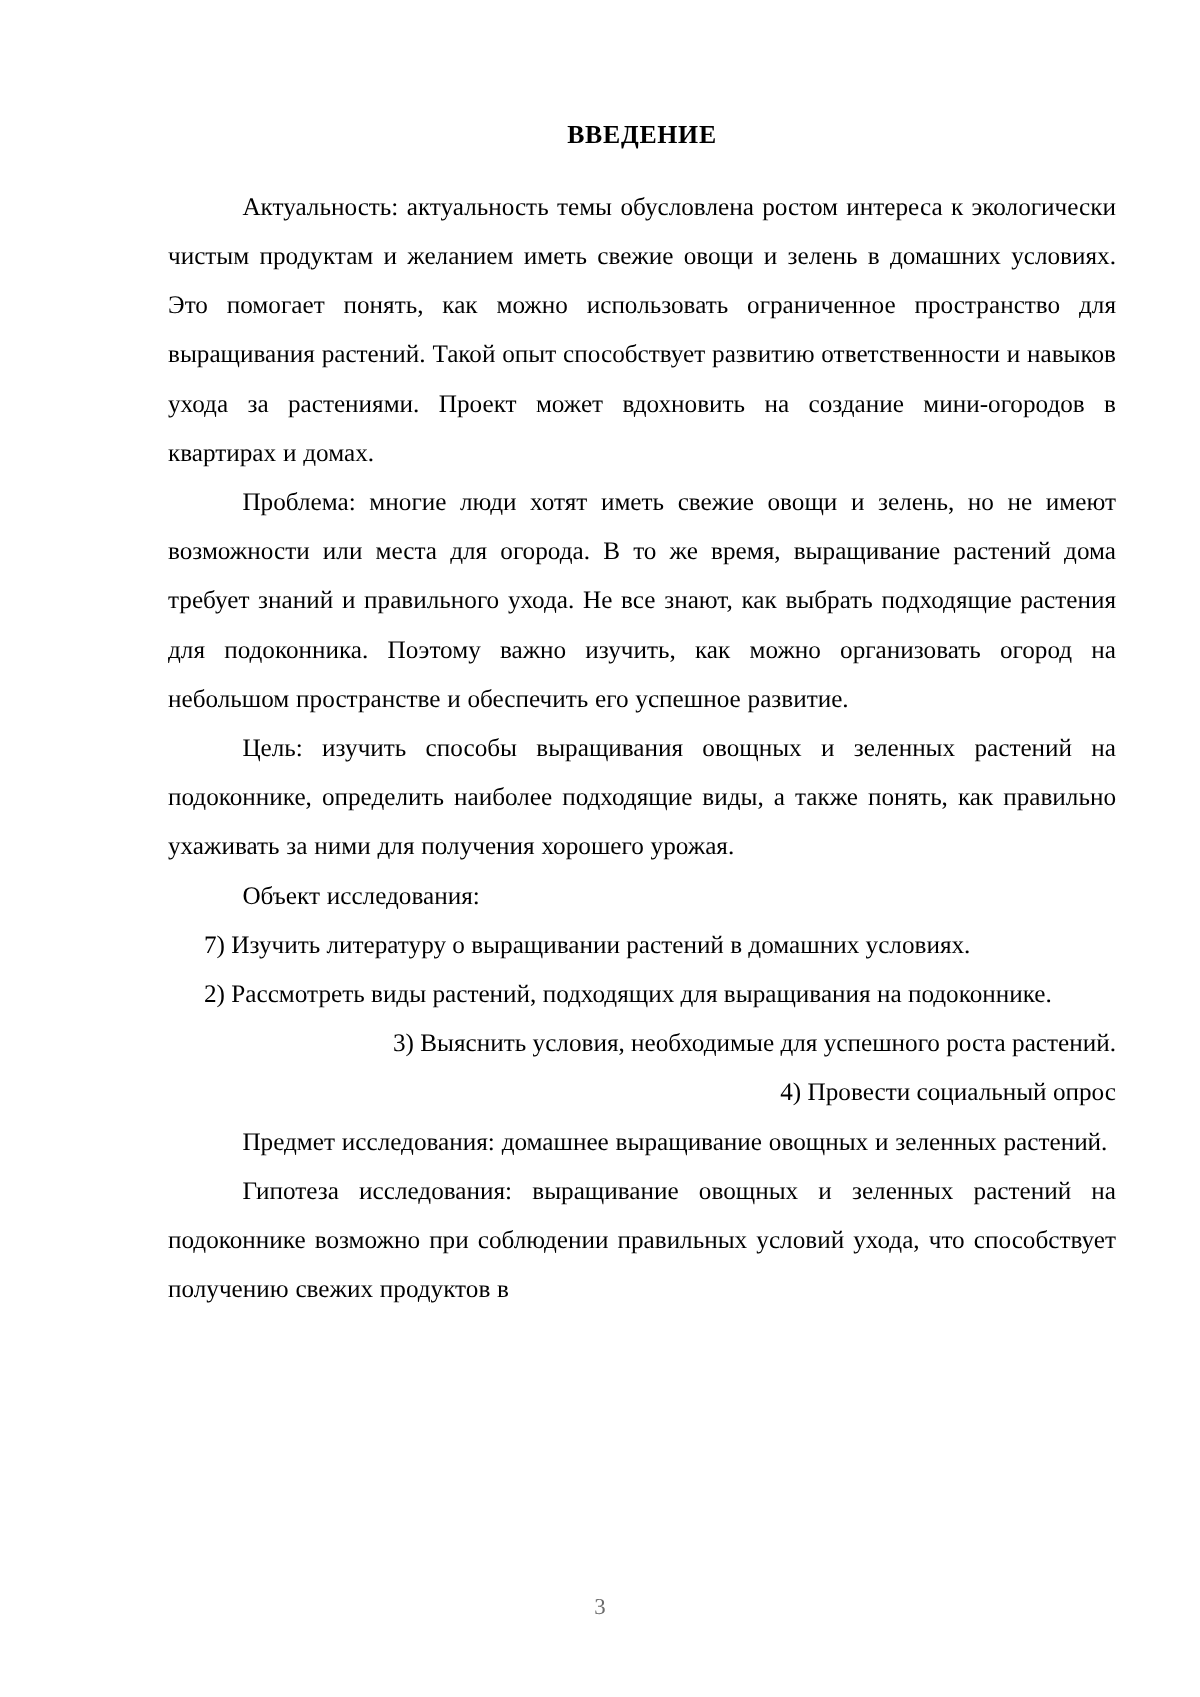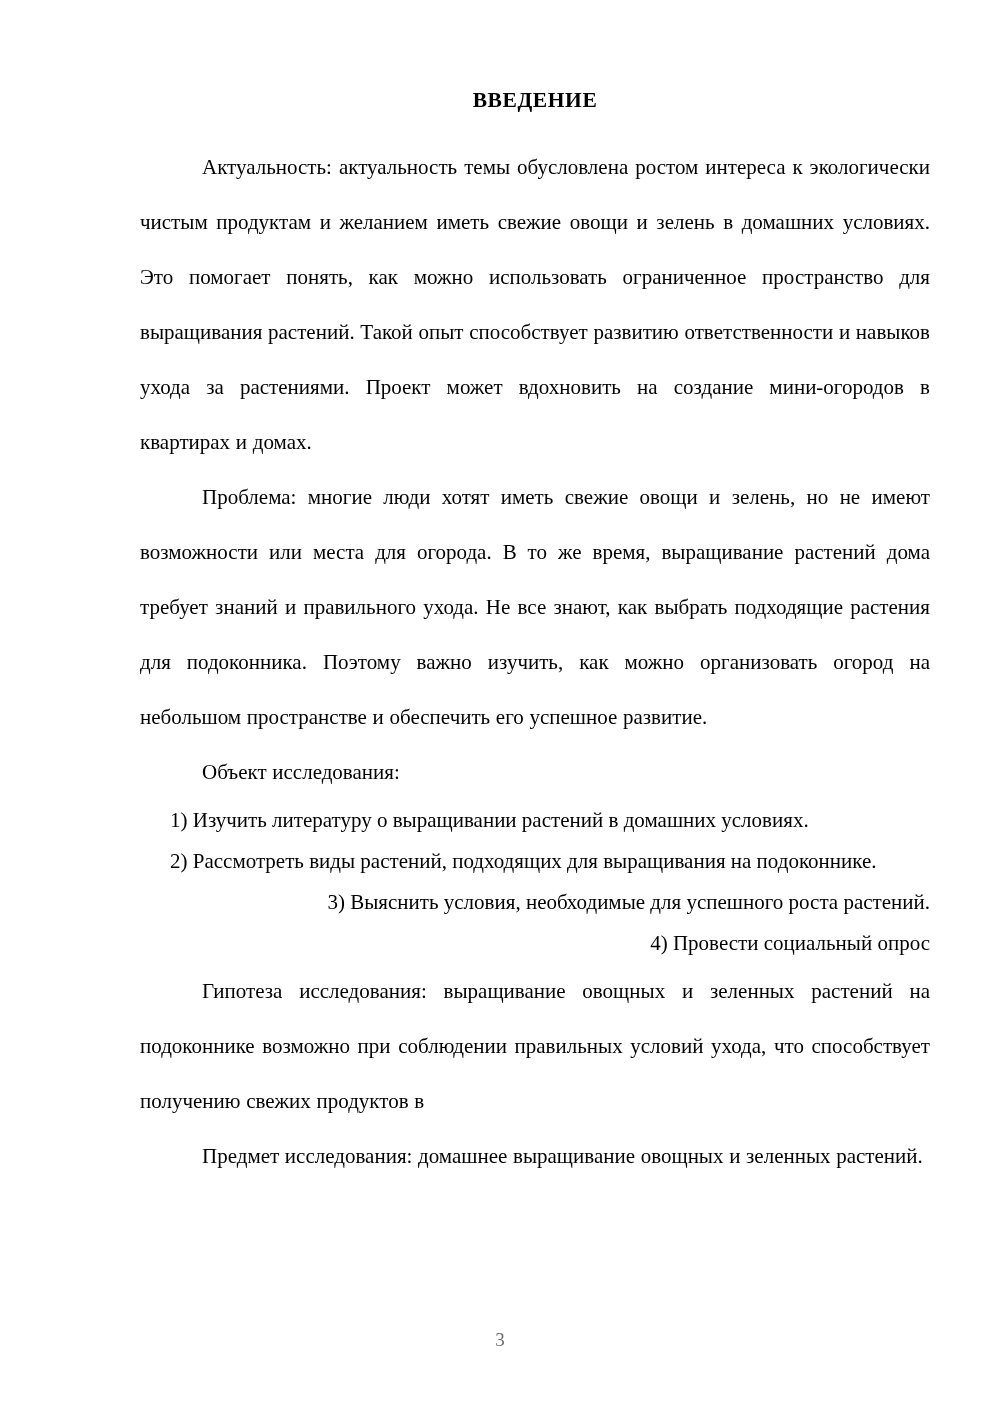--- a/index.html
+++ b/index.html
@@ -17,34 +17,34 @@
     width: 1000px;
     height: 1414px;
     margin: 0 auto;
     background: #ffffff;
     box-sizing: border-box;
     overflow: hidden;
   }
   .content {
     position: absolute;
     left: 140px;
-    top: 88px;
+    top: 100px;
     width: 790px;
   }
   .doc-title {
     font-size: 21.5px;
     font-weight: bold;
     text-align: center;
     letter-spacing: 0.6px;
     margin: 0 0 26px 0;
     line-height: 1.2;
   }
   p.para {
     font-size: 21px;
-    line-height: 55px;
+    line-height: 41px;
     text-align: justify;
     text-justify: inter-word;
     margin: 0 0 0 0;
     text-indent: 62px;
     hyphens: none;
     word-spacing: 0.02em;
   }
   p.listitem {
     font-size: 21px;
     line-height: 41px;
@@ -73,34 +73,35 @@
 <div class="page">
 
   <div class="content">
 
     <h1 class="doc-title">ВВЕДЕНИЕ</h1>
 
     <p class="para">Актуальность: актуальность темы обусловлена ростом интереса к экологически чистым продуктам и желанием иметь свежие овощи и зелень в домашних условиях. Это помогает понять, как можно использовать ограниченное пространство для выращивания растений. Такой опыт способствует развитию ответственности и навыков ухода за растениями. Проект может вдохновить на создание мини-огородов в квартирах и домах.</p>
 
     <p class="para">Проблема: многие люди хотят иметь свежие овощи и зелень, но не имеют возможности или места для огорода. В то же время, выращивание растений дома требует знаний и правильного ухода. Не все знают, как выбрать подходящие растения для подоконника. Поэтому важно изучить, как можно организовать огород на небольшом пространстве и обеспечить его успешное развитие.</p>
 
+    <p class="para">Цель: изучить способы выращивания овощных и зеленных растений на подоконнике, определить наиболее подходящие виды, а также понять, как правильно ухаживать за ними для получения хорошего урожая.</p>
 
     <p class="para">Объект исследования:</p>
 
-    <p class="listitem">1) Изучить литературу о выращивании растений в домашних условиях.</p>
+    <p class="listitem">7) Изучить литературу о выращивании растений в домашних условиях.</p>
 
     <p class="listitem">2) Рассмотреть виды растений, подходящих для выращивания на подоконнике.</p>
 
     <p class="listitem shortline">3) Выяснить условия, необходимые для успешного роста растений.</p>
 
     <p class="listitem shortline">4) Провести социальный опрос</p>
 
 
 
+    <p class="para">Предмет исследования: домашнее выращивание овощных и зеленных растений.</p>
+
     <p class="para">Гипотеза исследования: выращивание овощных и зеленных растений на подоконнике возможно при соблюдении правильных условий ухода, что способствует получению свежих продуктов в</p>
-
-    <p class="para">Предмет исследования: домашнее выращивание овощных и зеленных растений.</p>
 
   </div>
 
   <div class="page-number">3</div>
 
 </div>
 
 </body></html>

